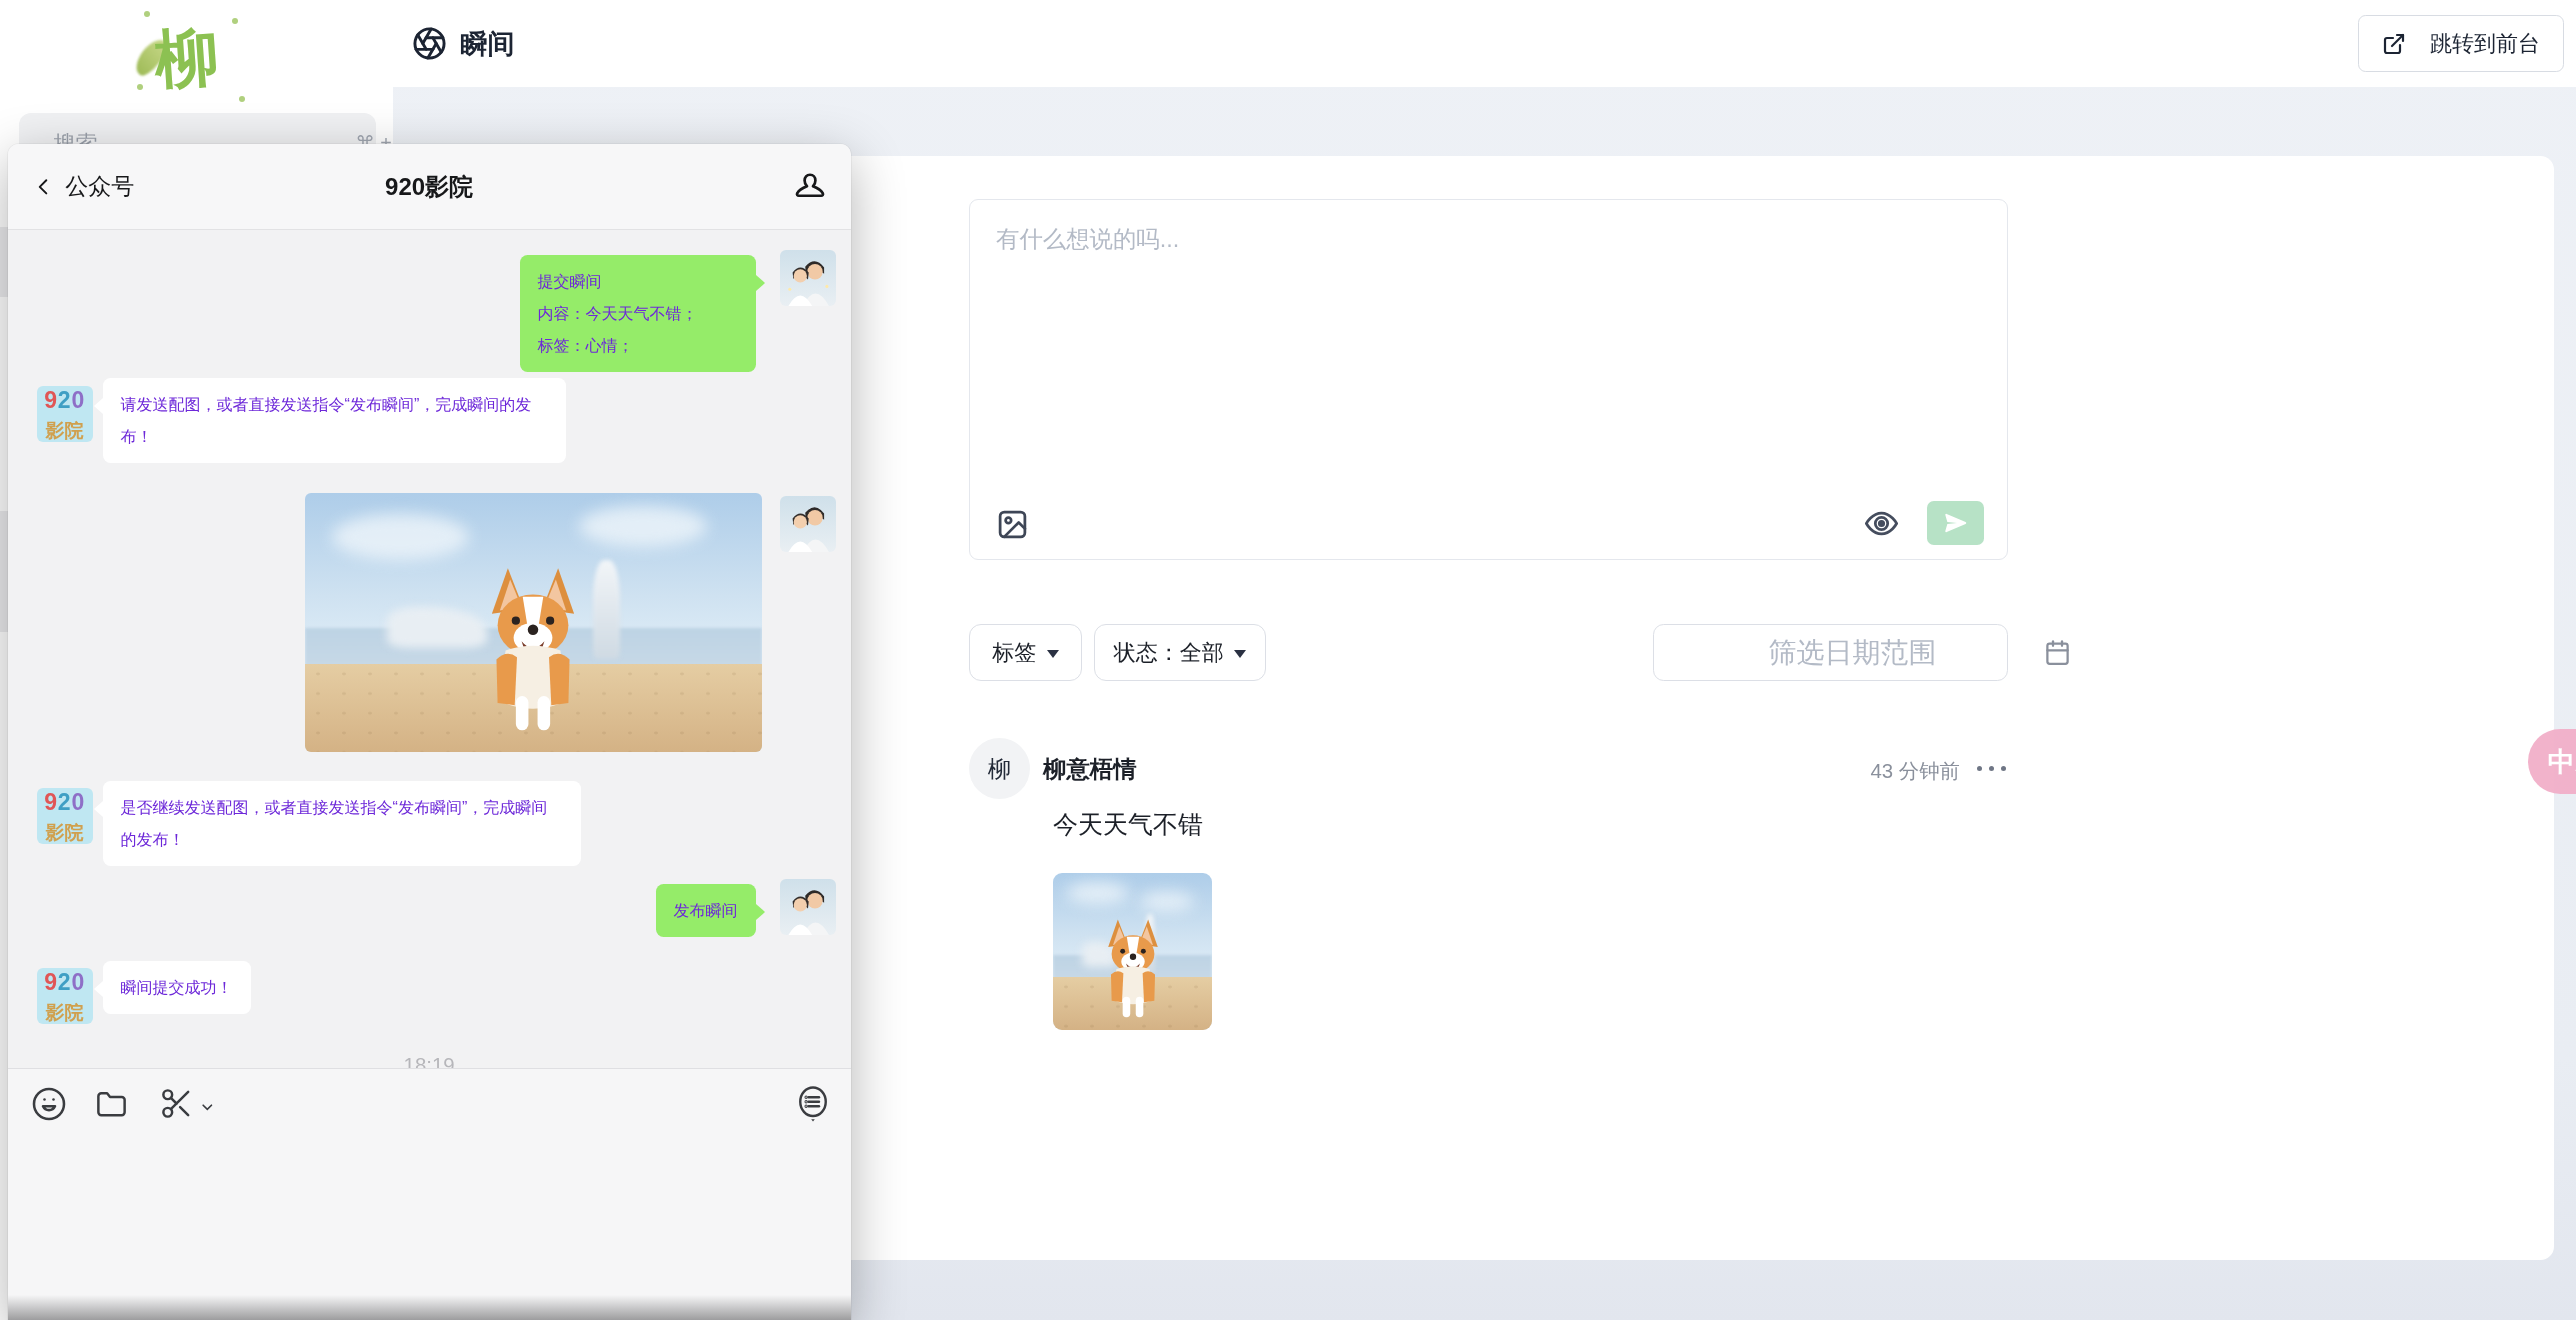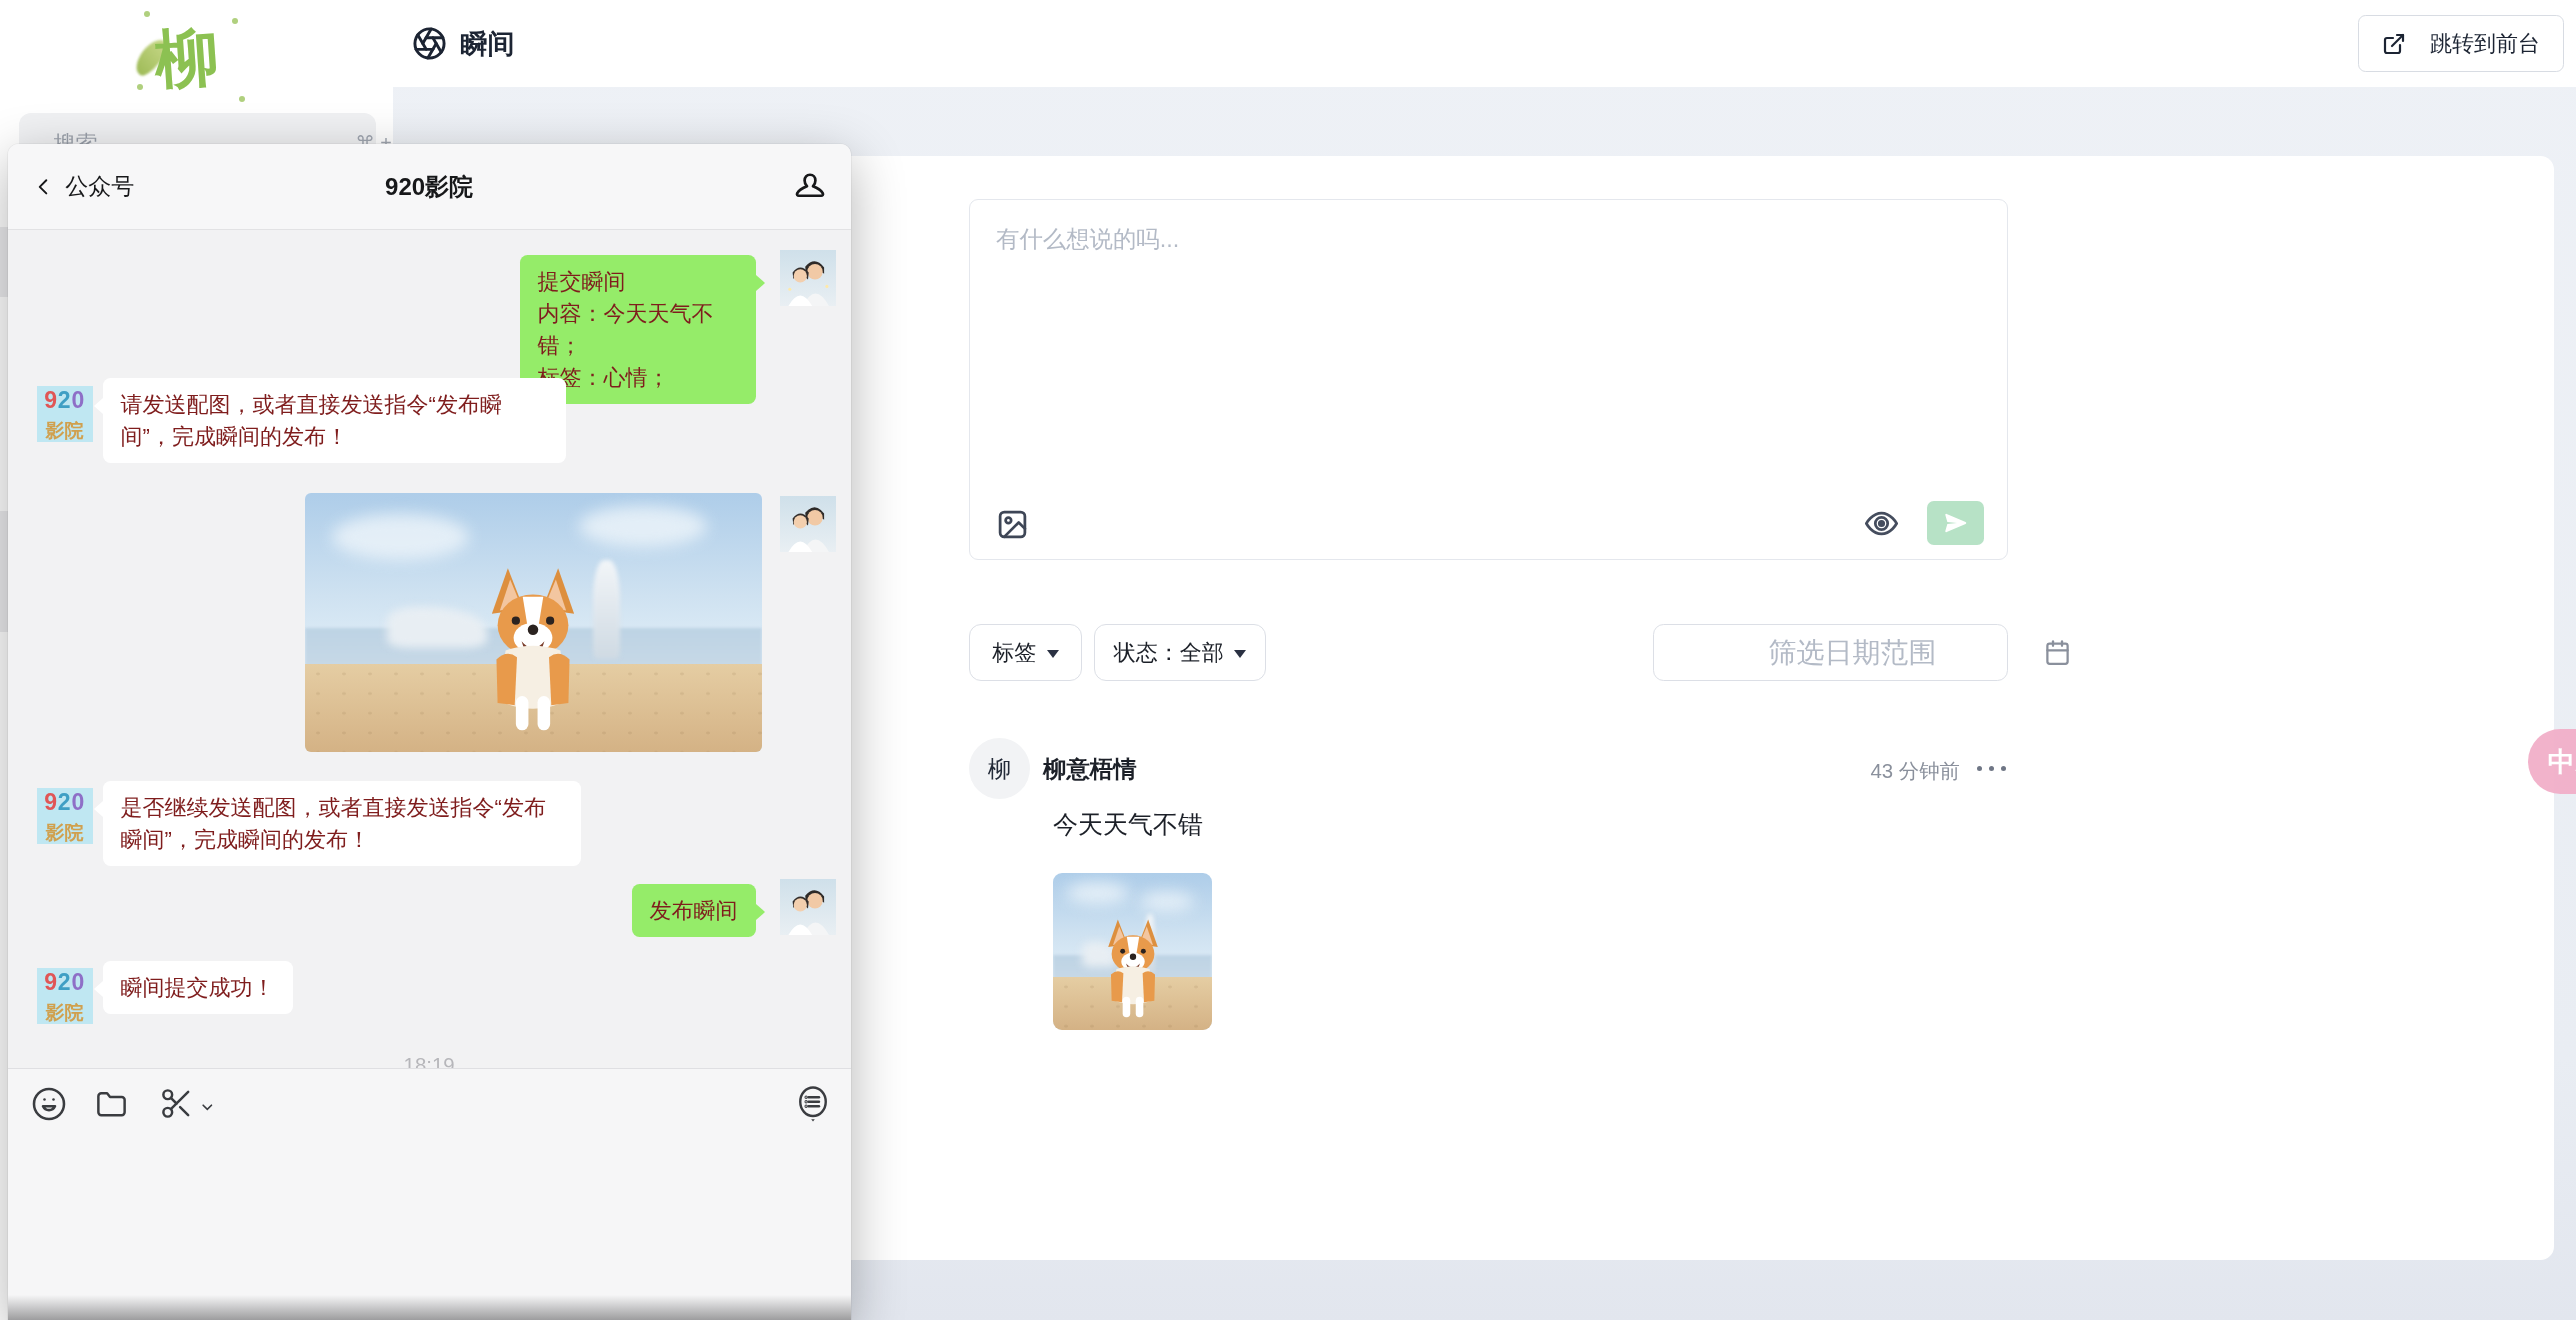--- a/index.html
+++ b/index.html
@@ -73,27 +73,27 @@
   .scene-portrait .lighthouse { left:58%; }
 
   
   .chat { position:absolute; left:7.6px; top:144px; width:843px; height:1177px; background:#f2f2f3; border-radius:10.6px 10.6px 0 0; box-shadow:0 15px 53px rgba(0,0,0,.30), 0 0 0 0.8px rgba(0,0,0,.05); z-index:5; overflow:hidden; }
   .chat-header { position:absolute; left:0; top:0; width:100%; height:86px; background:#f7f7f8; border-bottom:1.5px solid #e2e2e4; }
   .chat-back { position:absolute; left:26px; top:0; height:85px; display:flex; align-items:center; gap:12px; font-size:23px; color:#17181a; cursor:pointer; }
   .chat-title { position:absolute; left:0; width:100%; top:0; height:85px; display:flex; align-items:center; justify-content:center; font-size:24px; font-weight:700; color:#17181a; }
   .chat-people { position:absolute; right:23px; top:24px; width:36px; height:36px; color:#17181a; cursor:pointer; }
   .chat-body { position:absolute; left:0; top:86px; width:100%; height:838px; background:#f2f2f3; overflow:hidden; }
 
-  .bubble { position:absolute; font-size:22px; line-height:32px; color:#7f1d1d; padding:10.6px 18px; border-radius:7.6px; }
+  .bubble { position:absolute; font-size:16px; line-height:32px; color:#6d28d9; padding:10.6px 18px; border-radius:7.6px; }
   .bubble-white { background:#ffffff; }
   .bubble-green { background:#95ec69; }
   .tail { position:absolute; top:19.7px; width:0; height:0; border-top:8.3px solid transparent; border-bottom:8.3px solid transparent; }
   .tail-left { left:-9px; border-right:9.8px solid #ffffff; }
   .tail-right { right:-9px; border-left:9.8px solid #95ec69; }
-  .avatar { position:absolute; width:56px; height:56px; border-radius:0; overflow:hidden; }
+  .avatar { position:absolute; width:56px; height:56px; border-radius:6px; overflow:hidden; }
   .bot-avatar { background:#bfe7f2; display:flex; flex-direction:column; align-items:center; justify-content:center; line-height:1; font-weight:700; }
   .bot-avatar .l1 { font-size:23px; letter-spacing:0.8px; }
   .bot-avatar .l1 .c1 { color:#e05656; } .bot-avatar .l1 .c2 { color:#3f9fc4; } .bot-avatar .l1 .c3 { color:#8e6fc7; }
   .bot-avatar .l2 { font-size:19px; color:#d0a04e; margin-top:9px; }
   .chat-img { position:absolute; border-radius:6px; overflow:hidden; }
   .chat-time { position:absolute; left:0; width:100%; top:824px; text-align:center; font-size:20.4px; color:#b6b6ba; }
 
   .chat-input { position:absolute; left:0; top:924px; width:100%; height:253px; background:#f6f6f7; border-top:1.5px solid #dfdfe2; }
   .tool { position:absolute; top:16.6px; width:36px; height:36px; color:#3a3c40; cursor:pointer; }
   .tool-emoji { left:23px; }

